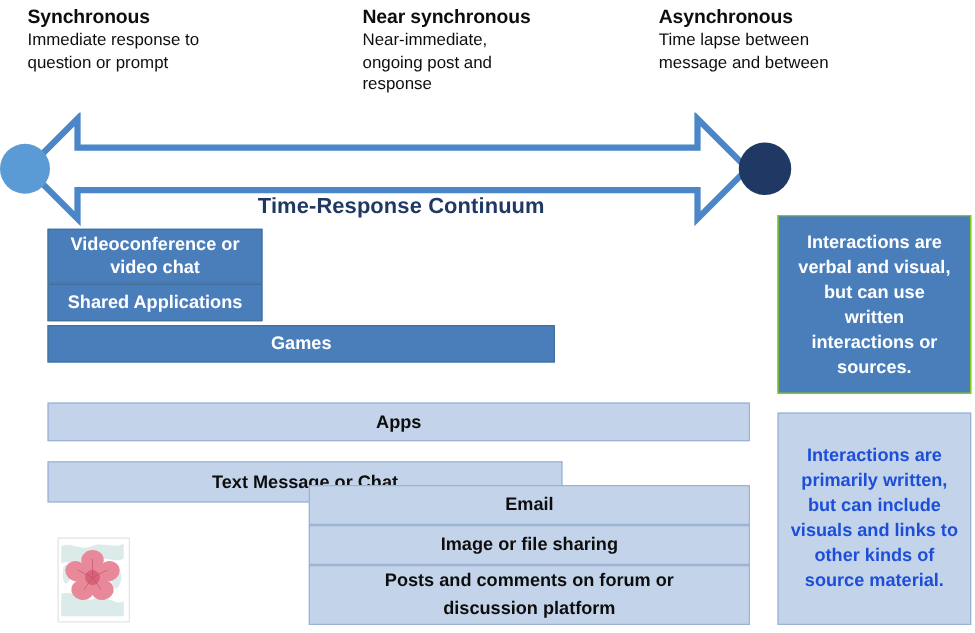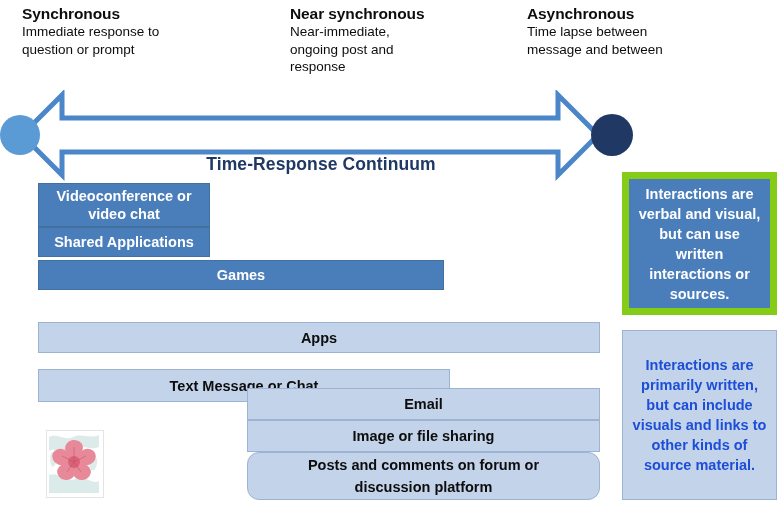--- a/index.html
+++ b/index.html
@@ -96,21 +96,21 @@
     align-items: center;
     justify-content: center;
     text-align: center;
     font-weight: bold;
     font-size: 14.5px;
     line-height: 20px;
     padding: 4px 6px;
   }
   .note.dark {
     background: #4a7ebb;
-    border: 7px solid #84cc16;
+    border: 1px solid #84cc16;
     color: #ffffff;
   }
   .note.light {
     background: #c3d3e9;
     border: 1px solid #9cb3d3;
     color: #1d4ed8;
   }
 
   
   #flower {
@@ -180,21 +180,21 @@
   </div>
 
   <div class="bar light" style="left:247px; top:388px; width:353px; height:32px;">
     <span>Email</span>
   </div>
 
   <div class="bar light" style="left:247px; top:420px; width:353px; height:32px;">
     <span>Image or file sharing</span>
   </div>
 
-  <div class="bar light" style="left:247px; top:452px; width:353px; height:48px; line-height:22px;border-radius:12px;">
+  <div class="bar light" style="left:247px; top:452px; width:353px; height:48px; line-height:22px;">
     <span style="display:block; width:290px;">Posts and comments on forum or discussion platform</span>
   </div>
 
   <div class="note dark" style="left:622px; top:172px; width:155px; height:143px;">
     <span style="display:block; width:132px;">Interactions are verbal and visual, but can use written interactions or sources.</span>
   </div>
 
   <div class="note light" style="left:622px; top:330px; width:155px; height:170px;">
     <span style="display:block; width:140px;">Interactions are primarily written, but can include visuals and links to other kinds of source material.</span>
   </div>

